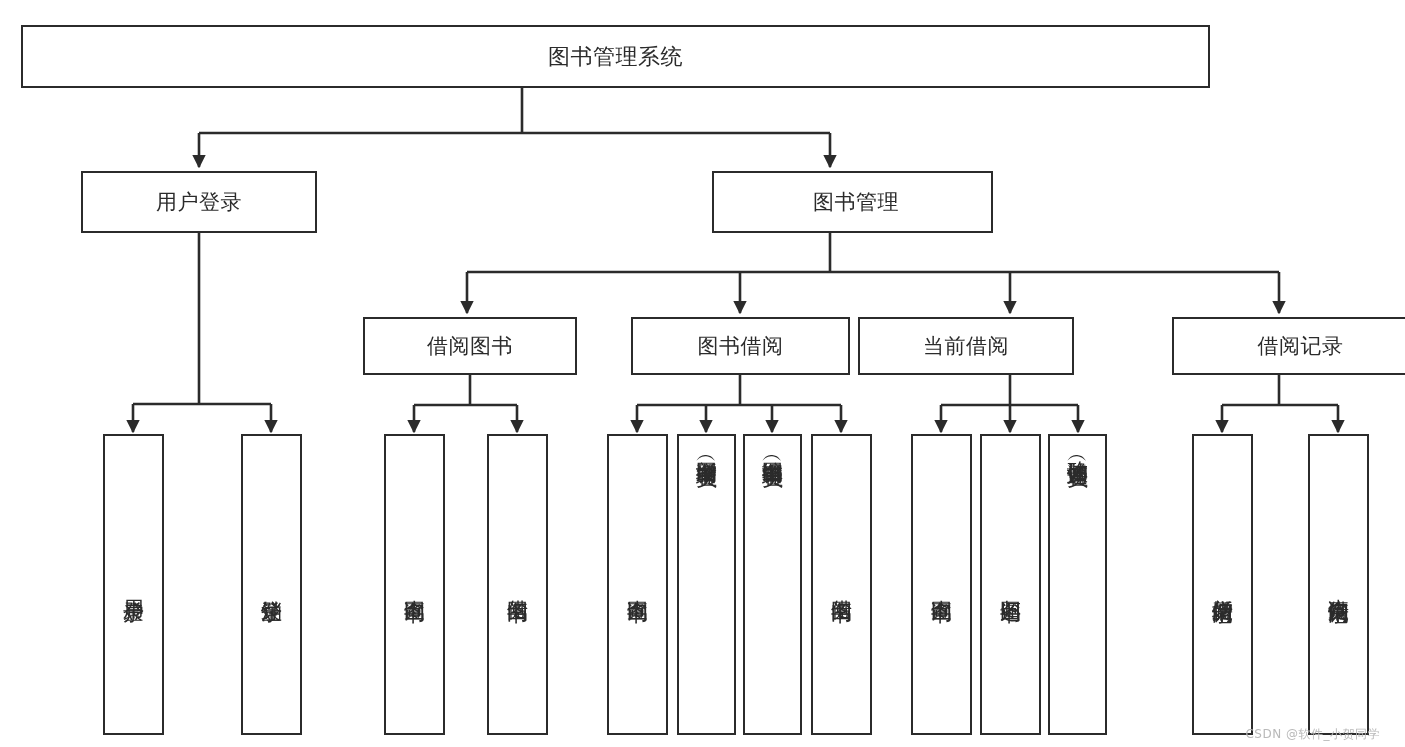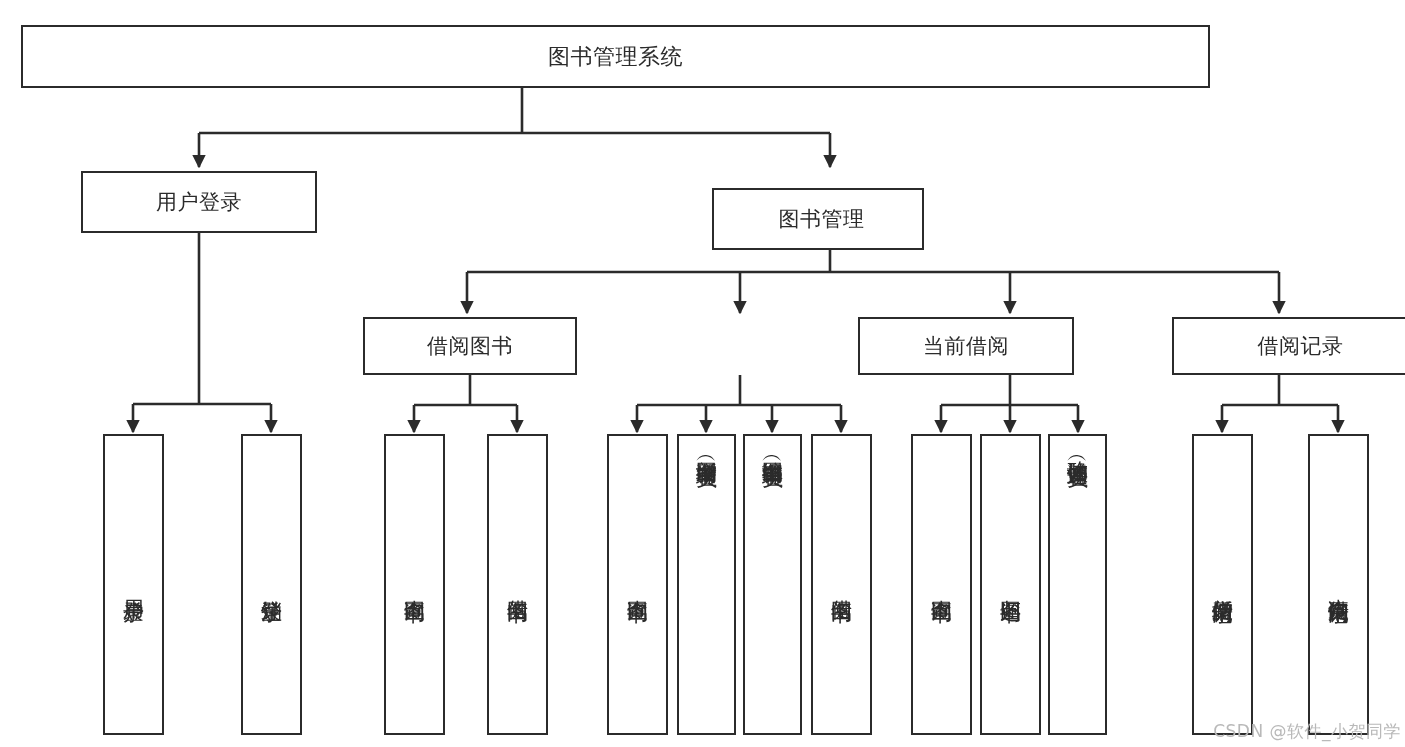--- a/index.html
+++ b/index.html
@@ -64,23 +64,23 @@
     letter-spacing: 1px;
     white-space: nowrap;
     margin: 0 auto;
   }
   .node.vert.centered {
     align-items: center;
     padding-top: 0;
   }
   #watermark {
     position: absolute;
-    right: 4px;
+    right: 25px;
     bottom: 4px;
-    font-size: 17px;
+    font-size: 12px;
     color: #b9b9b9;
     letter-spacing: 0.5px;
     white-space: nowrap;
     user-select: none;
   }
 </style>
 </head>
 <body>
 
 <div id="diagram-root">
@@ -135,27 +135,30 @@
     </g>
   </svg>
 
   <div class="node horiz root" style="left:21px; top:13px; width:1189px; height:63px;margin-top:12px;">
     <span class="node-label">图书管理系统</span>
   </div>
 
   <div class="node horiz" style="left:81px; top:171px; width:236px; height:62px;">
     <span class="node-label">用户登录</span>
   </div>
-  <div class="node horiz" style="left:712px; top:188px; width:212px; height:62px;padding-left:7px;">
+  <div class="node horiz" style="left:712px; top:171px; width:281px; height:62px;padding-left:7px;">
     <span class="node-label">图书管理</span>
   </div>
 
   <div class="node horiz" style="left:363px; top:317px; width:214px; height:58px;">
     <span class="node-label">借阅图书</span>
   </div>
+  <div class="node horiz" style="left:631px; top:317px; width:219px; height:58px;">
+    <span class="node-label">图书借阅</span>
+  </div>
   <div class="node horiz" style="left:858px; top:317px; width:216px; height:58px;">
     <span class="node-label">当前借阅</span>
   </div>
   <div class="node horiz" style="left:1172px; top:317px; width:257px; height:58px;">
     <span class="node-label">借阅记录</span>
   </div>
 
   <div class="node vert centered" style="left:103px; top:434px; width:61px; height:301px;">
     <span class="node-label">用户登录</span>
   </div>

